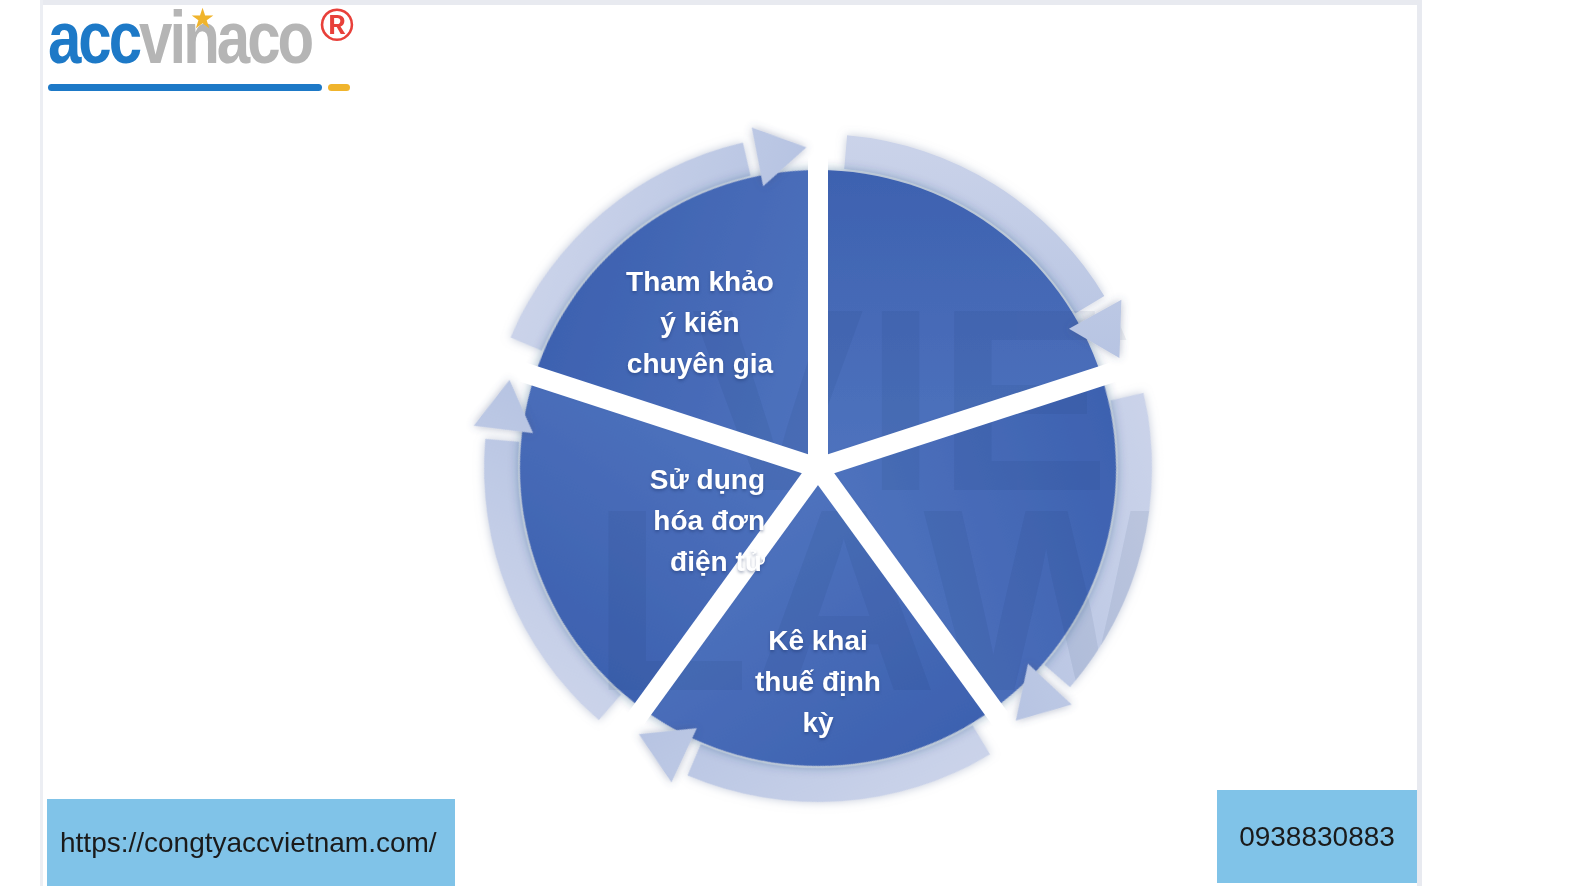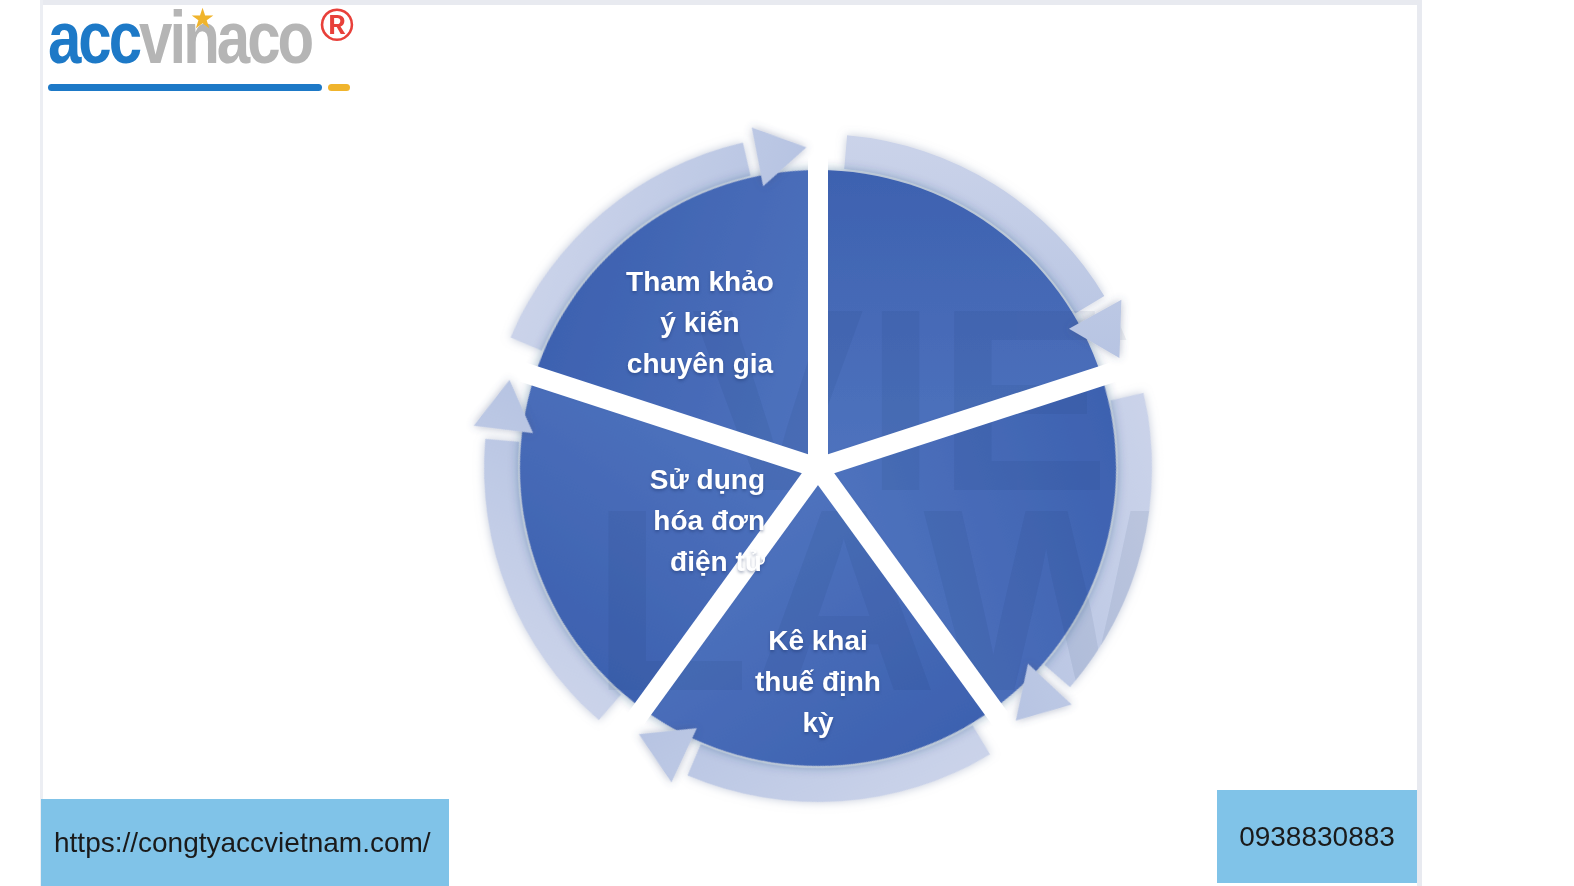--- a/index.html
+++ b/index.html
@@ -28,21 +28,21 @@
   .wedge-label { position:absolute; width:270px; transform:translate(-50%,-50%);
                  color:#ffffff; font-weight:bold; font-size:28px; line-height:41px;
                  text-align:center; white-space:pre-line; text-shadow:0 2px 3px rgba(20,40,90,0.35); }
   .label-0 { left:895px; top:322px; }
   .label-1 { left:962px; top:520px; }
   .label-2 { left:778px; top:681px; }
   .label-3 { left:590px; top:520px;text-align:right; }
   .label-4 { left:660px; top:322px; }
 
   
-  .website-box { position:absolute; left:1px; top:799px; bottom:0; width:408px; background:#80c3e8;
+  .website-box { position:absolute; left:7px; top:799px; bottom:0; width:408px; background:#80c3e8;
                  display:flex; align-items:center; padding-left:13px;
                  font-size:28px; color:#1a1a1a; }
   .contact-box { position:absolute; left:1177px; right:5px; top:790px; bottom:3px; background:#80c3e8;
                  display:flex; flex-direction:row; align-items:center; justify-content:center;
                  row-gap:8px; font-size:28px; color:#1a1a1a; }
   .contact-line { text-align:center; line-height:36px; }
 </style>
 </head>
 <body>
 

